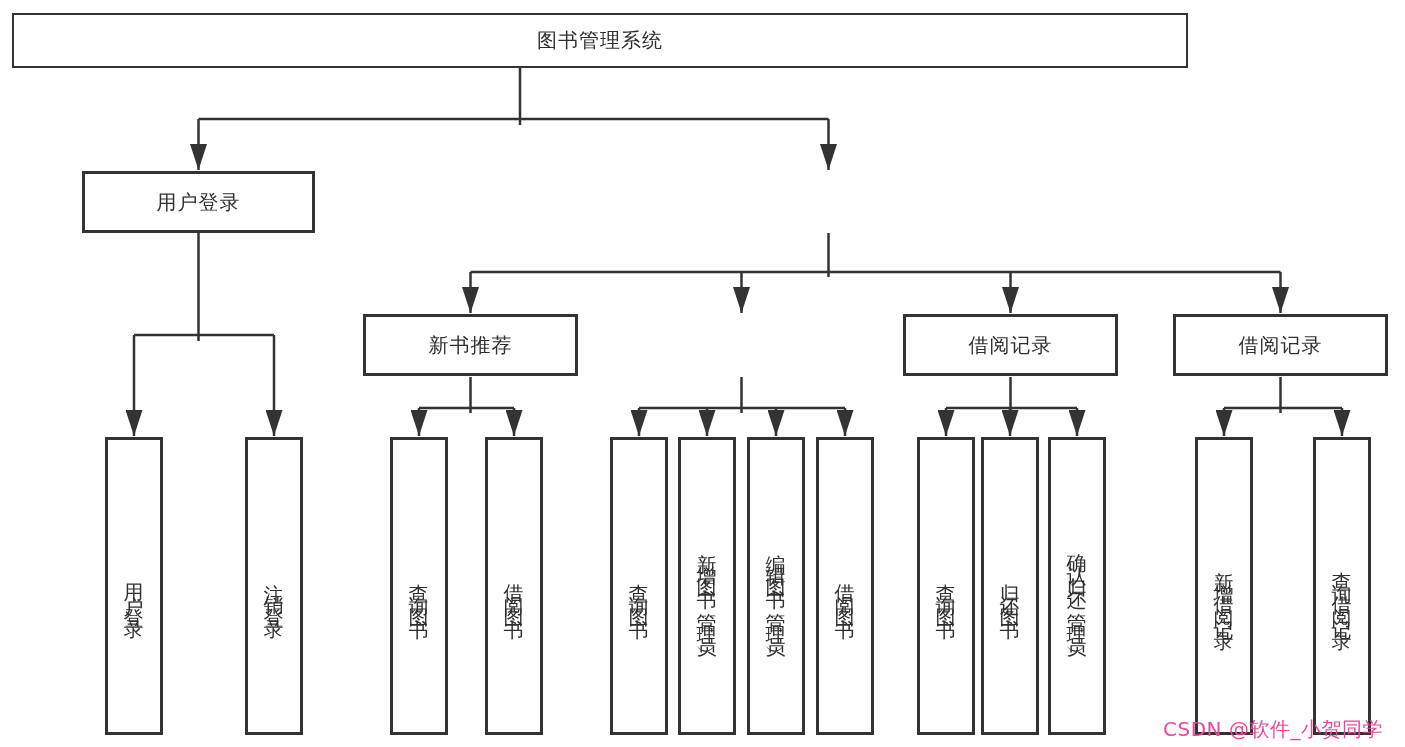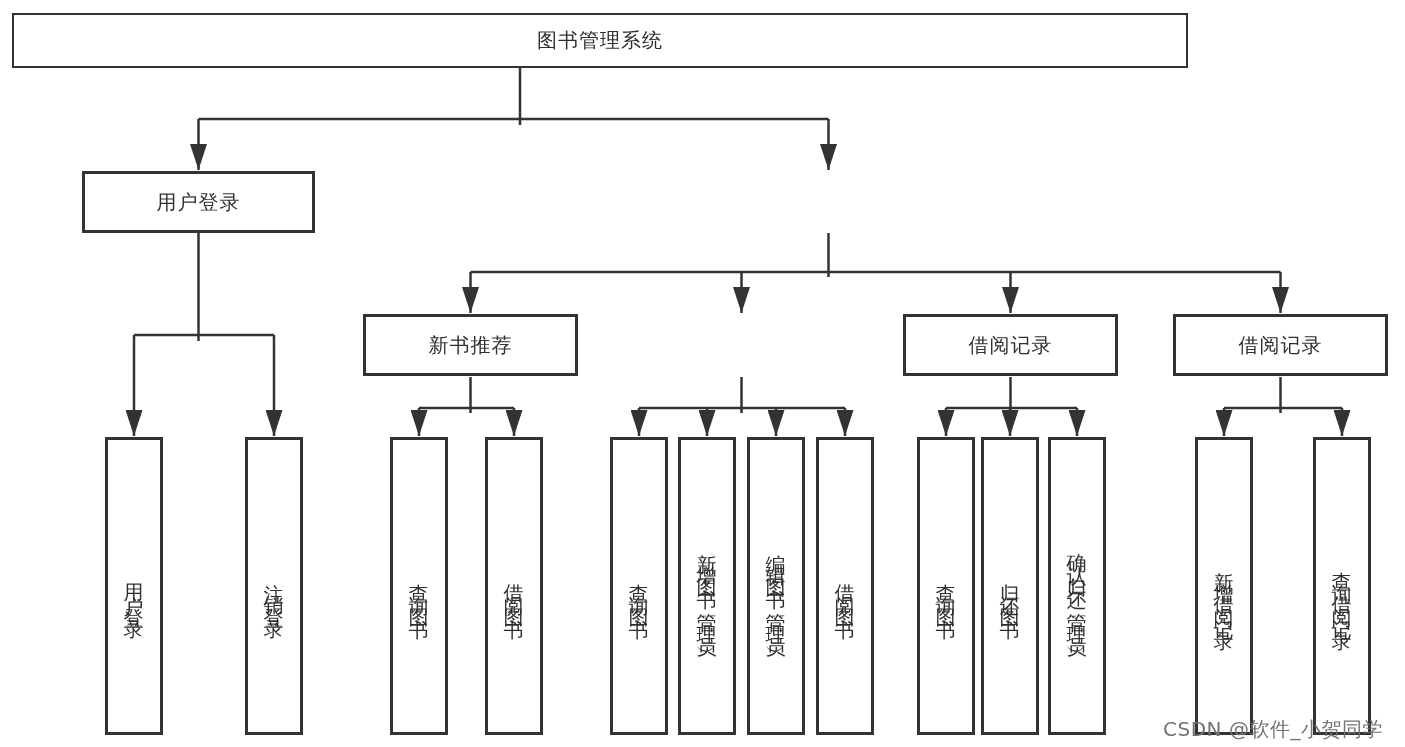--- a/index.html
+++ b/index.html
@@ -22,21 +22,21 @@
   .vtext{
     writing-mode:vertical-rl;
     text-orientation:mixed;
     letter-spacing:12px;
     line-height:1;
     margin-bottom:-12px;
     white-space:nowrap;
   }
   .watermark{
     position:absolute;left:1163px;top:716px;
-    color:#737373;font-size:20px;letter-spacing:0.5px;
+    color:#ec4899;font-size:20px;letter-spacing:0.5px;
     white-space:nowrap;
   }
 </style>
 </head>
 <body>
 
 <div class="canvas">
 
   <svg class="wires" viewBox="0 0 1405 747" xmlns="http://www.w3.org/2000/svg">
     <defs>

